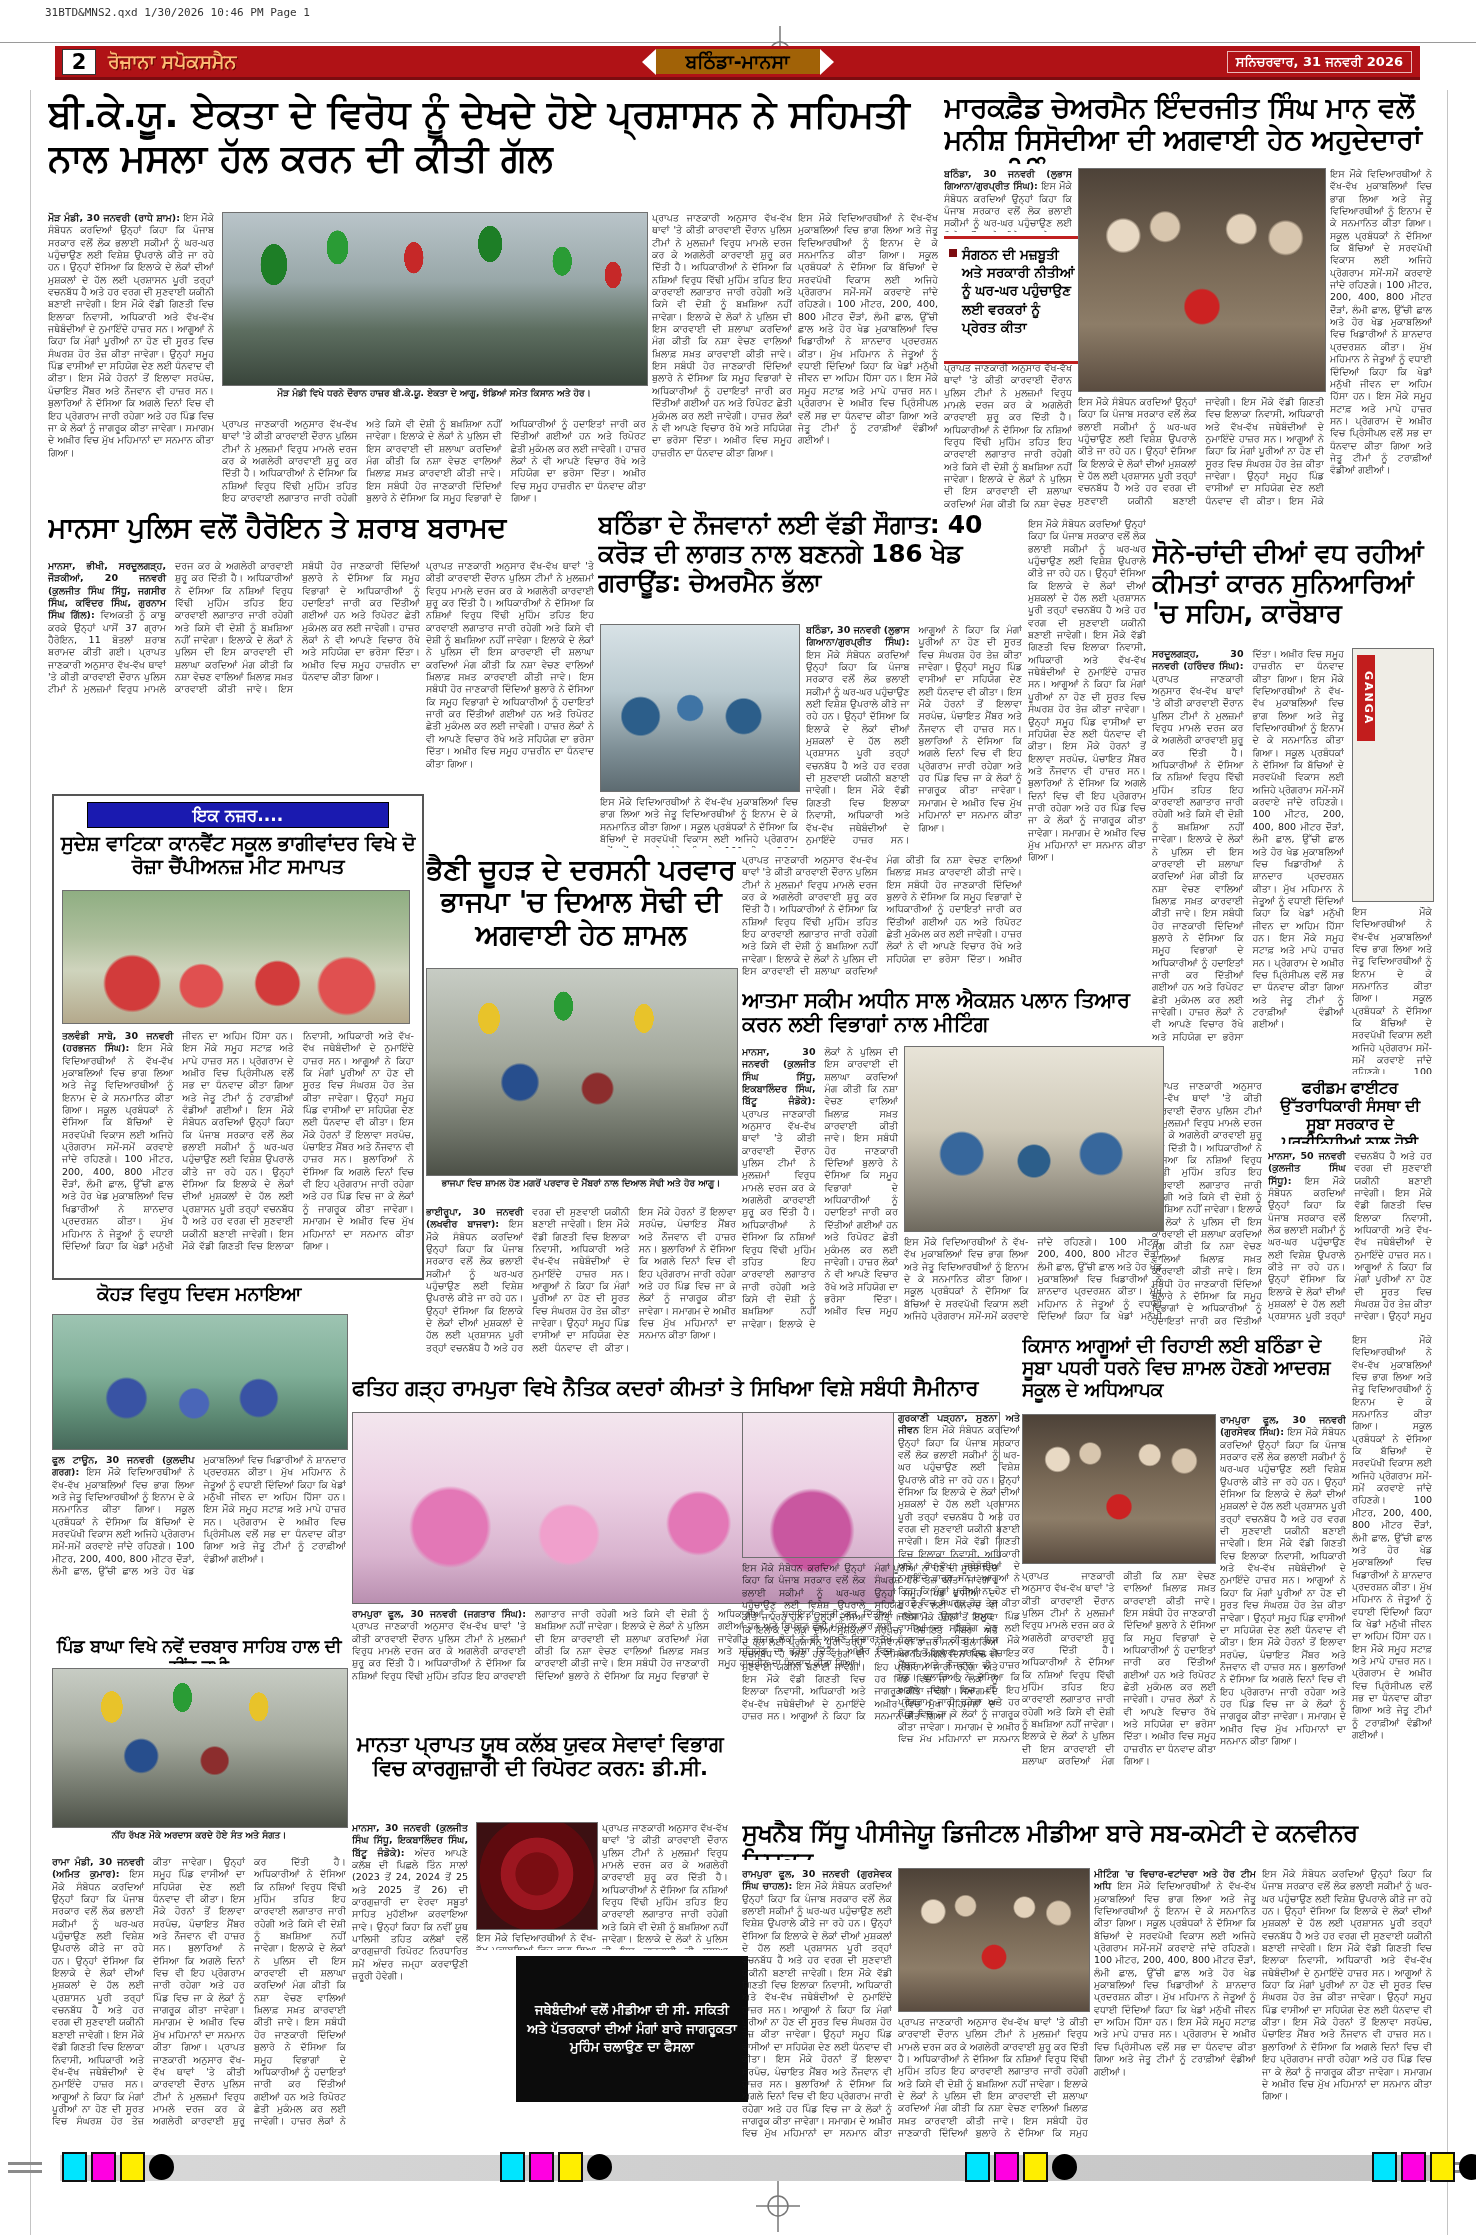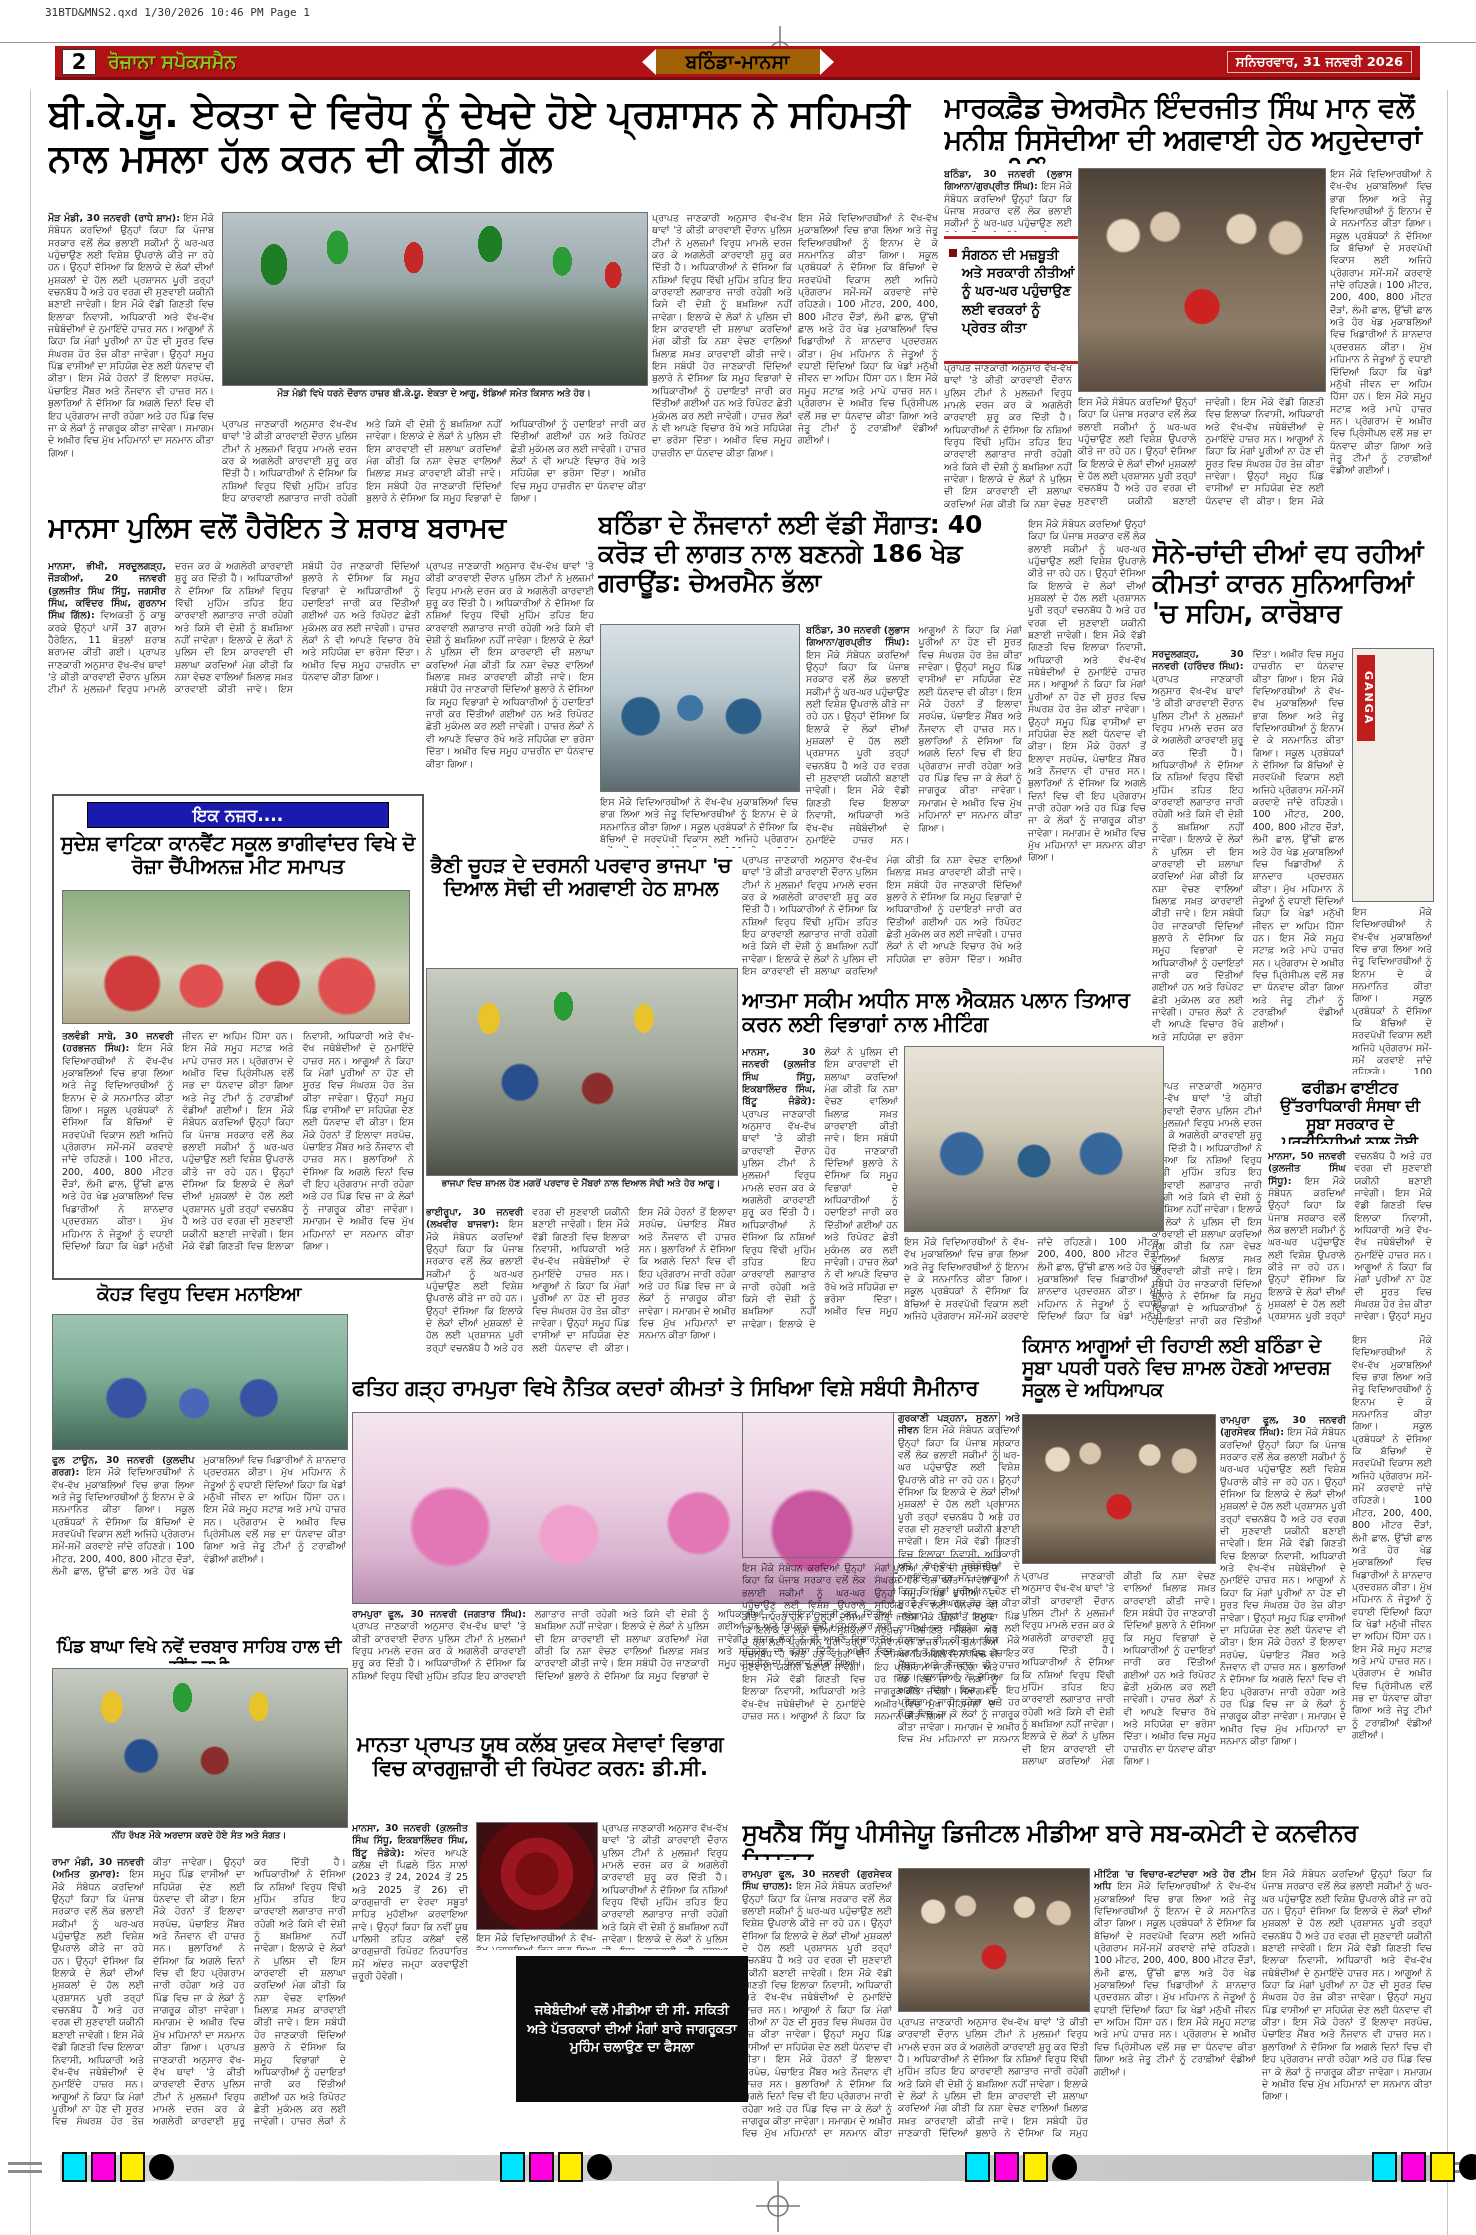--- a/index.html
+++ b/index.html
@@ -13,21 +13,21 @@
   .cap{font-size:9px;font-weight:700;text-align:center;line-height:1.25;overflow:hidden;color:#111;}
   .c2{column-count:2;column-gap:9px;}
   .c3{column-count:3;column-gap:9px;}
   .ph{position:absolute;border:1px solid #6f6f6f;overflow:hidden;}
   .rule{position:absolute;background:#9a9a9a;}
   
   #masthead{position:absolute;left:55px;top:46px;width:1365px;height:31px;
             background:#b01216;border-bottom:3px solid #7c0c10;display:flex;align-items:center;}
   #pgnum{background:#fff;color:#000;font-weight:800;font-size:21px;line-height:24px;
          width:32px;text-align:center;margin-left:7px;border:1px solid #333;}
-  #brand{color:#84cc16;font-weight:800;font-size:19px;margin-left:12px;
+  #brand{color:#fdba74;font-weight:800;font-size:19px;margin-left:12px;
          text-shadow:1px 1px 0 #5d0000;white-space:nowrap;}
   #edition-wrap{position:absolute;left:50%;transform:translateX(-50%);display:flex;align-items:center;}
   .chev{width:0;height:0;border-top:13px solid transparent;border-bottom:13px solid transparent;}
   .chev.l{border-right:14px solid #fff;}
   .chev.r{border-left:14px solid #fff;}
   #edition{background:#a16207;color:#000;font-weight:800;font-size:19px;
            padding:1px 30px;white-space:nowrap;}
   #mdate{position:absolute;right:8px;color:#fff;font-weight:700;font-size:13px;
          border:1px solid #e9b8b8;padding:2px 8px;white-space:nowrap;}
   
@@ -218,21 +218,21 @@
     <div id="iknazar-banner">ਇਕ ਨਜ਼ਰ....</div>
     <div class="hl ctr" style="font-size:20px;height:56px;margin:2px 6px;">ਸੁਦੇਸ਼ ਵਾਟਿਕਾ ਕਾਨਵੈਂਟ ਸਕੂਲ ਭਾਗੀਵਾਂਦਰ ਵਿਖੇ ਦੋ ਰੋਜ਼ਾ ਚੈਂਪੀਅਨਜ਼ ਮੀਟ ਸਮਾਪਤ</div>
     <div class="ph ph-school" style="position:relative;left:8px;top:0;width:346px;height:132px;"></div>
     <div class="bt c3" style="margin:6px 8px 0 8px;height:256px;">
       <b class="dl">ਤਲਵੰਡੀ ਸਾਬੋ, 30 ਜਨਵਰੀ (ਹਰਭਜਨ ਸਿੰਘ):</b>
       <span>ਇਸ ਮੌਕੇ ਵਿਦਿਆਰਥੀਆਂ ਨੇ ਵੱਖ-ਵੱਖ ਮੁਕਾਬਲਿਆਂ ਵਿਚ ਭਾਗ ਲਿਆ ਅਤੇ ਜੇਤੂ ਵਿਦਿਆਰਥੀਆਂ ਨੂੰ ਇਨਾਮ ਦੇ ਕੇ ਸਨਮਾਨਿਤ ਕੀਤਾ ਗਿਆ। ਸਕੂਲ ਪ੍ਰਬੰਧਕਾਂ ਨੇ ਦੱਸਿਆ ਕਿ ਬੱਚਿਆਂ ਦੇ ਸਰਵਪੱਖੀ ਵਿਕਾਸ ਲਈ ਅਜਿਹੇ ਪ੍ਰੋਗਰਾਮ ਸਮੇਂ-ਸਮੇਂ ਕਰਵਾਏ ਜਾਂਦੇ ਰਹਿਣਗੇ। 100 ਮੀਟਰ, 200, 400, 800 ਮੀਟਰ ਦੌੜਾਂ, ਲੰਮੀ ਛਾਲ, ਉੱਚੀ ਛਾਲ ਅਤੇ ਹੋਰ ਖੇਡ ਮੁਕਾਬਲਿਆਂ ਵਿਚ ਖਿਡਾਰੀਆਂ ਨੇ ਸ਼ਾਨਦਾਰ ਪ੍ਰਦਰਸ਼ਨ ਕੀਤਾ। ਮੁੱਖ ਮਹਿਮਾਨ ਨੇ ਜੇਤੂਆਂ ਨੂੰ ਵਧਾਈ ਦਿੰਦਿਆਂ ਕਿਹਾ ਕਿ ਖੇਡਾਂ ਮਨੁੱਖੀ ਜੀਵਨ ਦਾ ਅਹਿਮ ਹਿੱਸਾ ਹਨ। ਇਸ ਮੌਕੇ ਸਮੂਹ ਸਟਾਫ਼ ਅਤੇ ਮਾਪੇ ਹਾਜ਼ਰ ਸਨ। ਪ੍ਰੋਗਰਾਮ ਦੇ ਅਖ਼ੀਰ ਵਿਚ ਪ੍ਰਿੰਸੀਪਲ ਵਲੋਂ ਸਭ ਦਾ ਧੰਨਵਾਦ ਕੀਤਾ ਗਿਆ ਅਤੇ ਜੇਤੂ ਟੀਮਾਂ ਨੂੰ ਟਰਾਫ਼ੀਆਂ ਵੰਡੀਆਂ ਗਈਆਂ।</span>
       <span>ਇਸ ਮੌਕੇ ਸੰਬੋਧਨ ਕਰਦਿਆਂ ਉਨ੍ਹਾਂ ਕਿਹਾ ਕਿ ਪੰਜਾਬ ਸਰਕਾਰ ਵਲੋਂ ਲੋਕ ਭਲਾਈ ਸਕੀਮਾਂ ਨੂੰ ਘਰ-ਘਰ ਪਹੁੰਚਾਉਣ ਲਈ ਵਿਸ਼ੇਸ਼ ਉਪਰਾਲੇ ਕੀਤੇ ਜਾ ਰਹੇ ਹਨ। ਉਨ੍ਹਾਂ ਦੱਸਿਆ ਕਿ ਇਲਾਕੇ ਦੇ ਲੋਕਾਂ ਦੀਆਂ ਮੁਸ਼ਕਲਾਂ ਦੇ ਹੱਲ ਲਈ ਪ੍ਰਸ਼ਾਸਨ ਪੂਰੀ ਤਰ੍ਹਾਂ ਵਚਨਬੱਧ ਹੈ ਅਤੇ ਹਰ ਵਰਗ ਦੀ ਸੁਣਵਾਈ ਯਕੀਨੀ ਬਣਾਈ ਜਾਵੇਗੀ। ਇਸ ਮੌਕੇ ਵੱਡੀ ਗਿਣਤੀ ਵਿਚ ਇਲਾਕਾ ਨਿਵਾਸੀ, ਅਧਿਕਾਰੀ ਅਤੇ ਵੱਖ-ਵੱਖ ਜਥੇਬੰਦੀਆਂ ਦੇ ਨੁਮਾਇੰਦੇ ਹਾਜ਼ਰ ਸਨ। ਆਗੂਆਂ ਨੇ ਕਿਹਾ ਕਿ ਮੰਗਾਂ ਪੂਰੀਆਂ ਨਾ ਹੋਣ ਦੀ ਸੂਰਤ ਵਿਚ ਸੰਘਰਸ਼ ਹੋਰ ਤੇਜ਼ ਕੀਤਾ ਜਾਵੇਗਾ। ਉਨ੍ਹਾਂ ਸਮੂਹ ਪਿੰਡ ਵਾਸੀਆਂ ਦਾ ਸਹਿਯੋਗ ਦੇਣ ਲਈ ਧੰਨਵਾਦ ਵੀ ਕੀਤਾ। ਇਸ ਮੌਕੇ ਹੋਰਨਾਂ ਤੋਂ ਇਲਾਵਾ ਸਰਪੰਚ, ਪੰਚਾਇਤ ਮੈਂਬਰ ਅਤੇ ਨੌਜਵਾਨ ਵੀ ਹਾਜ਼ਰ ਸਨ। ਬੁਲਾਰਿਆਂ ਨੇ ਦੱਸਿਆ ਕਿ ਅਗਲੇ ਦਿਨਾਂ ਵਿਚ ਵੀ ਇਹ ਪ੍ਰੋਗਰਾਮ ਜਾਰੀ ਰਹੇਗਾ ਅਤੇ ਹਰ ਪਿੰਡ ਵਿਚ ਜਾ ਕੇ ਲੋਕਾਂ ਨੂੰ ਜਾਗਰੂਕ ਕੀਤਾ ਜਾਵੇਗਾ। ਸਮਾਗਮ ਦੇ ਅਖ਼ੀਰ ਵਿਚ ਮੁੱਖ ਮਹਿਮਾਨਾਂ ਦਾ ਸਨਮਾਨ ਕੀਤਾ ਗਿਆ।</span>
     </div>
   </div>
 
-  <div class="abs hl ctr" style="left:426px;top:854px;width:310px;height:104px;font-size:20px;">ਭੈਣੀ ਚੂਹੜ ਦੇ ਦਰਸਨੀ ਪਰਵਾਰ ਭਾਜਪਾ 'ਚ ਦਿਆਲ ਸੋਢੀ ਦੀ ਅਗਵਾਈ ਹੇਠ ਸ਼ਾਮਲ</div>
+  <div class="abs hl ctr" style="left:426px;top:854px;width:310px;height:104px;font-size:28px;">ਭੈਣੀ ਚੂਹੜ ਦੇ ਦਰਸਨੀ ਪਰਵਾਰ ਭਾਜਪਾ 'ਚ ਦਿਆਲ ਸੋਢੀ ਦੀ ਅਗਵਾਈ ਹੇਠ ਸ਼ਾਮਲ</div>
   <div class="ph ph-crowd2" style="left:426px;top:968px;width:310px;height:206px;"></div>
   <div class="abs cap" style="left:426px;top:1178px;width:310px;height:24px;">ਭਾਜਪਾ ਵਿਚ ਸ਼ਾਮਲ ਹੋਣ ਮਗਰੋਂ ਪਰਵਾਰ ਦੇ ਮੈਂਬਰਾਂ ਨਾਲ ਦਿਆਲ ਸੋਢੀ ਅਤੇ ਹੋਰ ਆਗੂ।</div>
   <div class="abs bt c3" style="left:426px;top:1206px;width:310px;height:166px;">
     <b class="dl">ਭਾਈਰੂਪਾ, 30 ਜਨਵਰੀ (ਲਖਵੀਰ ਬਾਜਵਾ):</b>
     <span>ਇਸ ਮੌਕੇ ਸੰਬੋਧਨ ਕਰਦਿਆਂ ਉਨ੍ਹਾਂ ਕਿਹਾ ਕਿ ਪੰਜਾਬ ਸਰਕਾਰ ਵਲੋਂ ਲੋਕ ਭਲਾਈ ਸਕੀਮਾਂ ਨੂੰ ਘਰ-ਘਰ ਪਹੁੰਚਾਉਣ ਲਈ ਵਿਸ਼ੇਸ਼ ਉਪਰਾਲੇ ਕੀਤੇ ਜਾ ਰਹੇ ਹਨ। ਉਨ੍ਹਾਂ ਦੱਸਿਆ ਕਿ ਇਲਾਕੇ ਦੇ ਲੋਕਾਂ ਦੀਆਂ ਮੁਸ਼ਕਲਾਂ ਦੇ ਹੱਲ ਲਈ ਪ੍ਰਸ਼ਾਸਨ ਪੂਰੀ ਤਰ੍ਹਾਂ ਵਚਨਬੱਧ ਹੈ ਅਤੇ ਹਰ ਵਰਗ ਦੀ ਸੁਣਵਾਈ ਯਕੀਨੀ ਬਣਾਈ ਜਾਵੇਗੀ। ਇਸ ਮੌਕੇ ਵੱਡੀ ਗਿਣਤੀ ਵਿਚ ਇਲਾਕਾ ਨਿਵਾਸੀ, ਅਧਿਕਾਰੀ ਅਤੇ ਵੱਖ-ਵੱਖ ਜਥੇਬੰਦੀਆਂ ਦੇ ਨੁਮਾਇੰਦੇ ਹਾਜ਼ਰ ਸਨ। ਆਗੂਆਂ ਨੇ ਕਿਹਾ ਕਿ ਮੰਗਾਂ ਪੂਰੀਆਂ ਨਾ ਹੋਣ ਦੀ ਸੂਰਤ ਵਿਚ ਸੰਘਰਸ਼ ਹੋਰ ਤੇਜ਼ ਕੀਤਾ ਜਾਵੇਗਾ। ਉਨ੍ਹਾਂ ਸਮੂਹ ਪਿੰਡ ਵਾਸੀਆਂ ਦਾ ਸਹਿਯੋਗ ਦੇਣ ਲਈ ਧੰਨਵਾਦ ਵੀ ਕੀਤਾ। ਇਸ ਮੌਕੇ ਹੋਰਨਾਂ ਤੋਂ ਇਲਾਵਾ ਸਰਪੰਚ, ਪੰਚਾਇਤ ਮੈਂਬਰ ਅਤੇ ਨੌਜਵਾਨ ਵੀ ਹਾਜ਼ਰ ਸਨ। ਬੁਲਾਰਿਆਂ ਨੇ ਦੱਸਿਆ ਕਿ ਅਗਲੇ ਦਿਨਾਂ ਵਿਚ ਵੀ ਇਹ ਪ੍ਰੋਗਰਾਮ ਜਾਰੀ ਰਹੇਗਾ ਅਤੇ ਹਰ ਪਿੰਡ ਵਿਚ ਜਾ ਕੇ ਲੋਕਾਂ ਨੂੰ ਜਾਗਰੂਕ ਕੀਤਾ ਜਾਵੇਗਾ। ਸਮਾਗਮ ਦੇ ਅਖ਼ੀਰ ਵਿਚ ਮੁੱਖ ਮਹਿਮਾਨਾਂ ਦਾ ਸਨਮਾਨ ਕੀਤਾ ਗਿਆ।</span>
   </div>
 
   <div class="abs hl" style="left:742px;top:988px;width:420px;height:52px;font-size:21px;">ਆਤਮਾ ਸਕੀਮ ਅਧੀਨ ਸਾਲ ਐਕਸ਼ਨ ਪਲਾਨ ਤਿਆਰ ਕਰਨ ਲਈ ਵਿਭਾਗਾਂ ਨਾਲ ਮੀਟਿੰਗ</div>
   <div class="abs bt c2" style="left:742px;top:1046px;width:156px;height:284px;">
     <b class="dl">ਮਾਨਸਾ, 30 ਜਨਵਰੀ (ਕੁਲਜੀਤ ਸਿੰਘ ਸਿੱਧੂ, ਇਕਬਾਲਿੰਦਰ ਸਿੰਘ, ਬਿੱਟੂ ਜੰਡੋਕੇ):</b>

